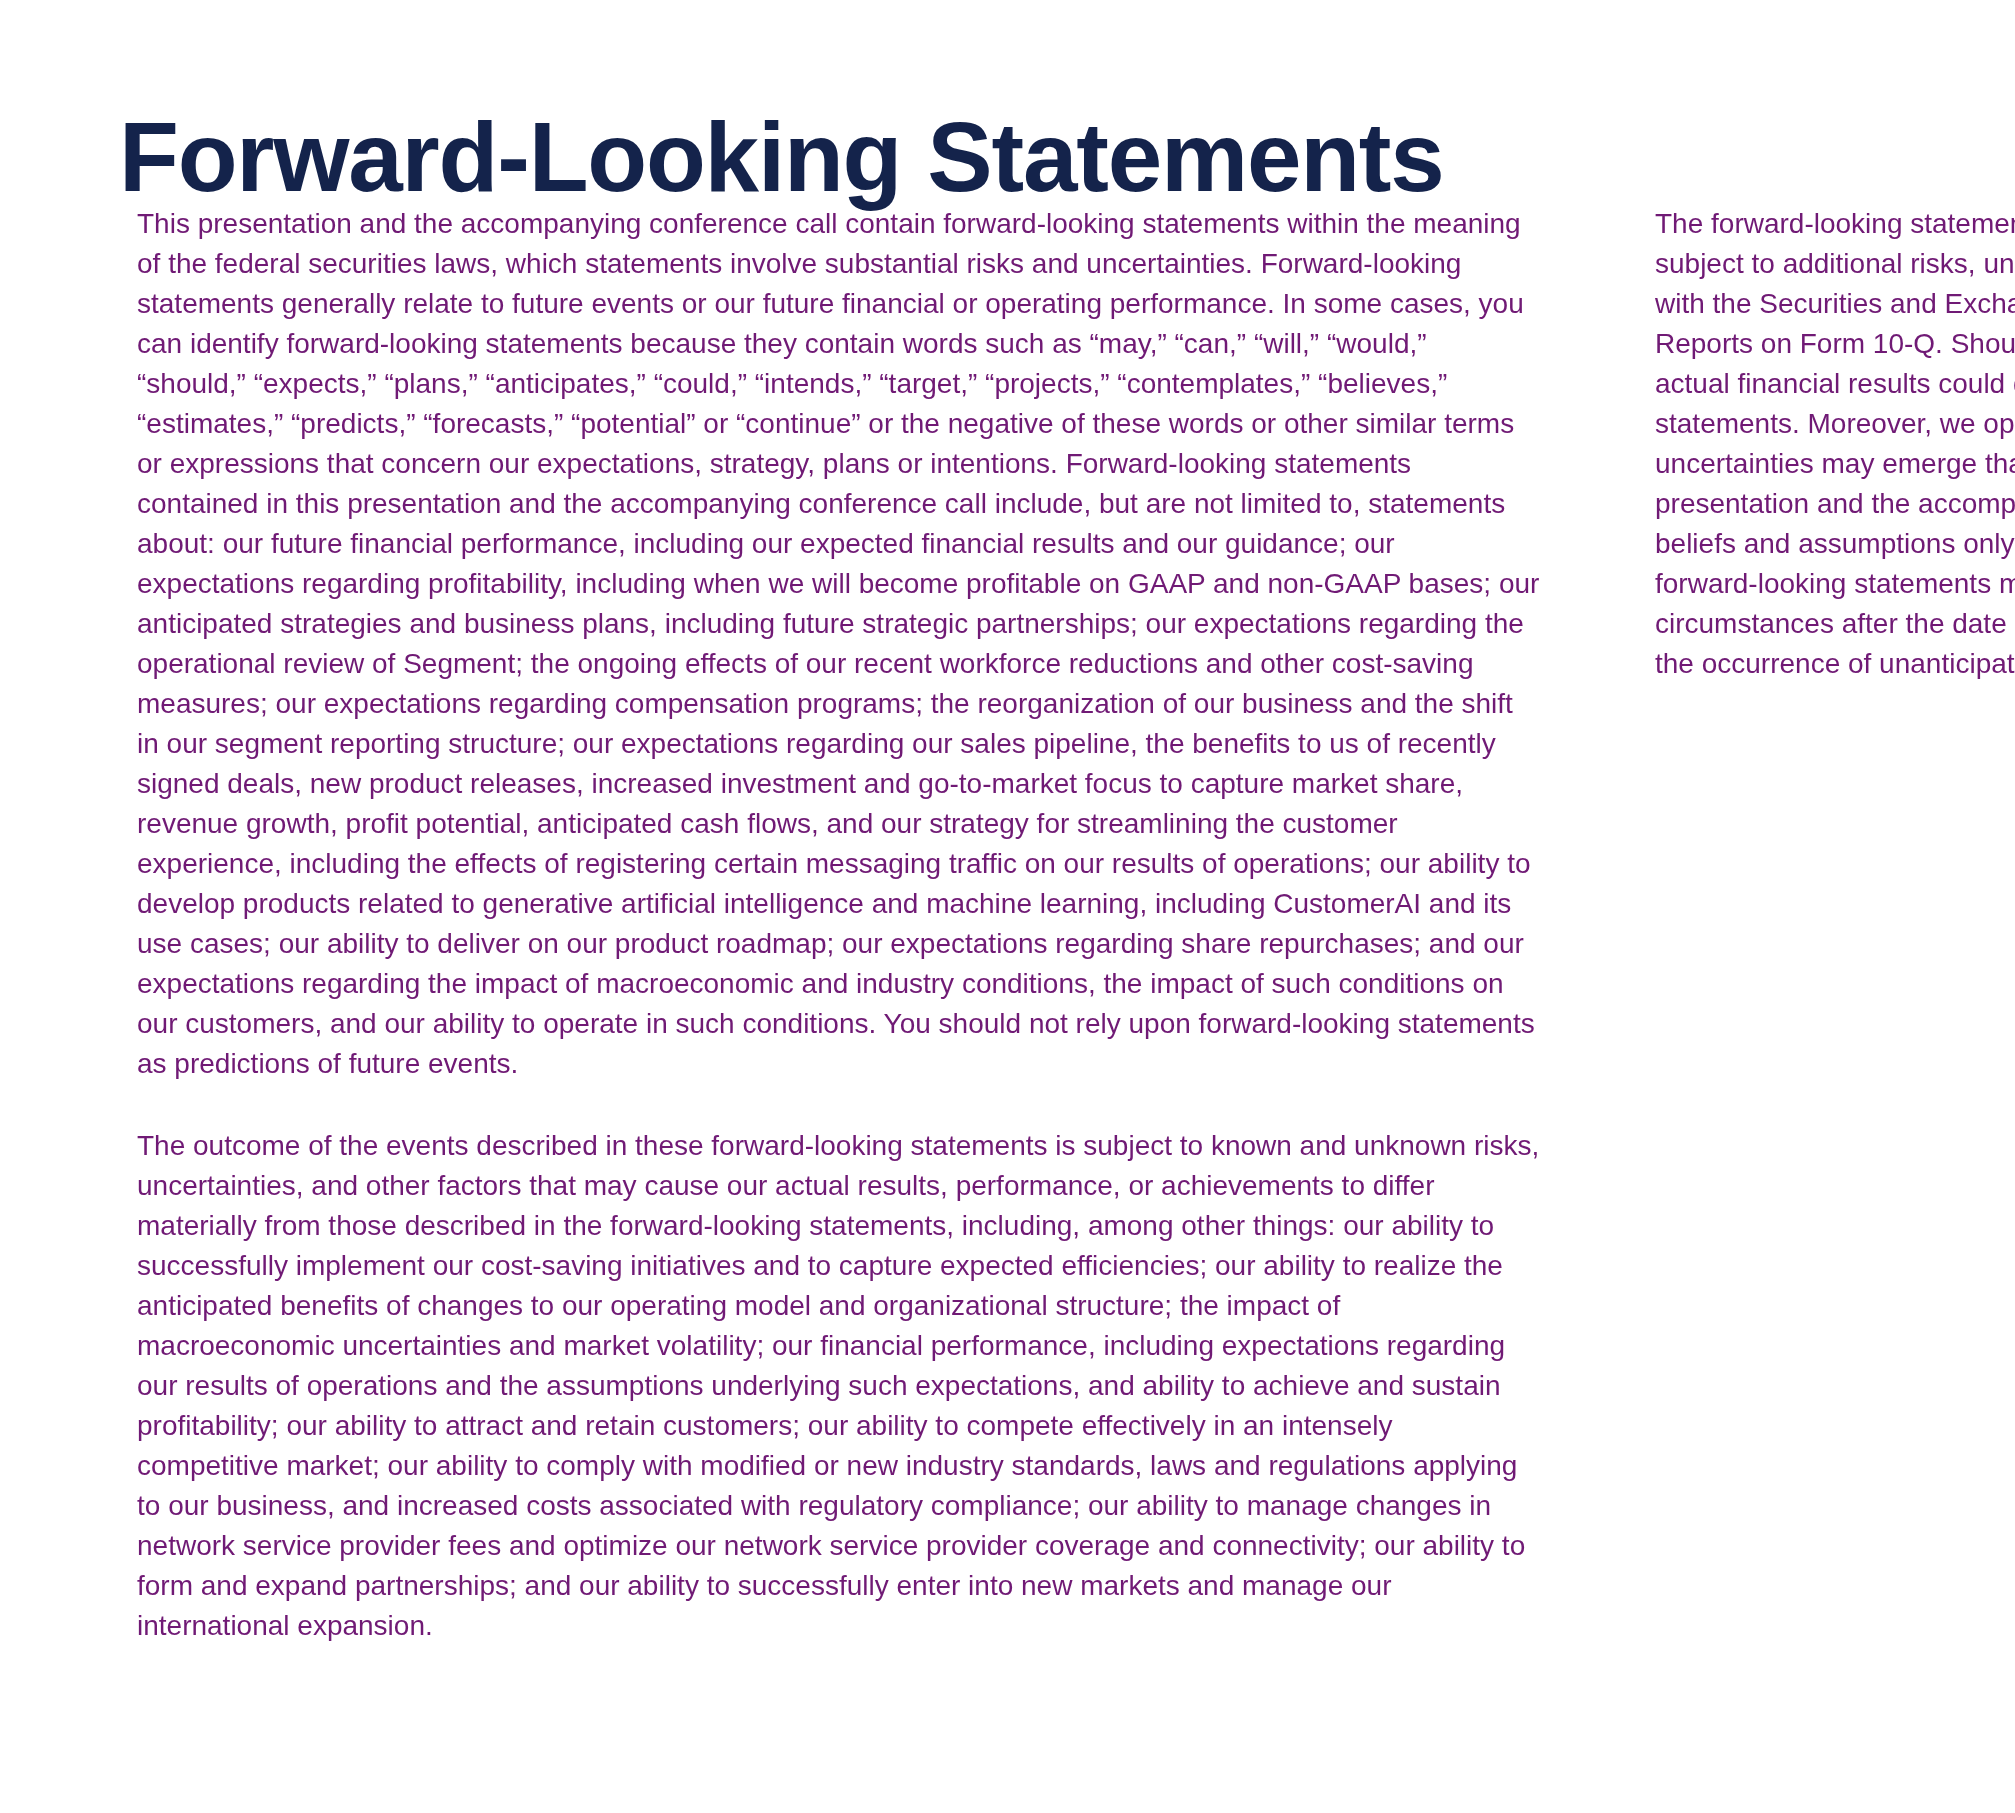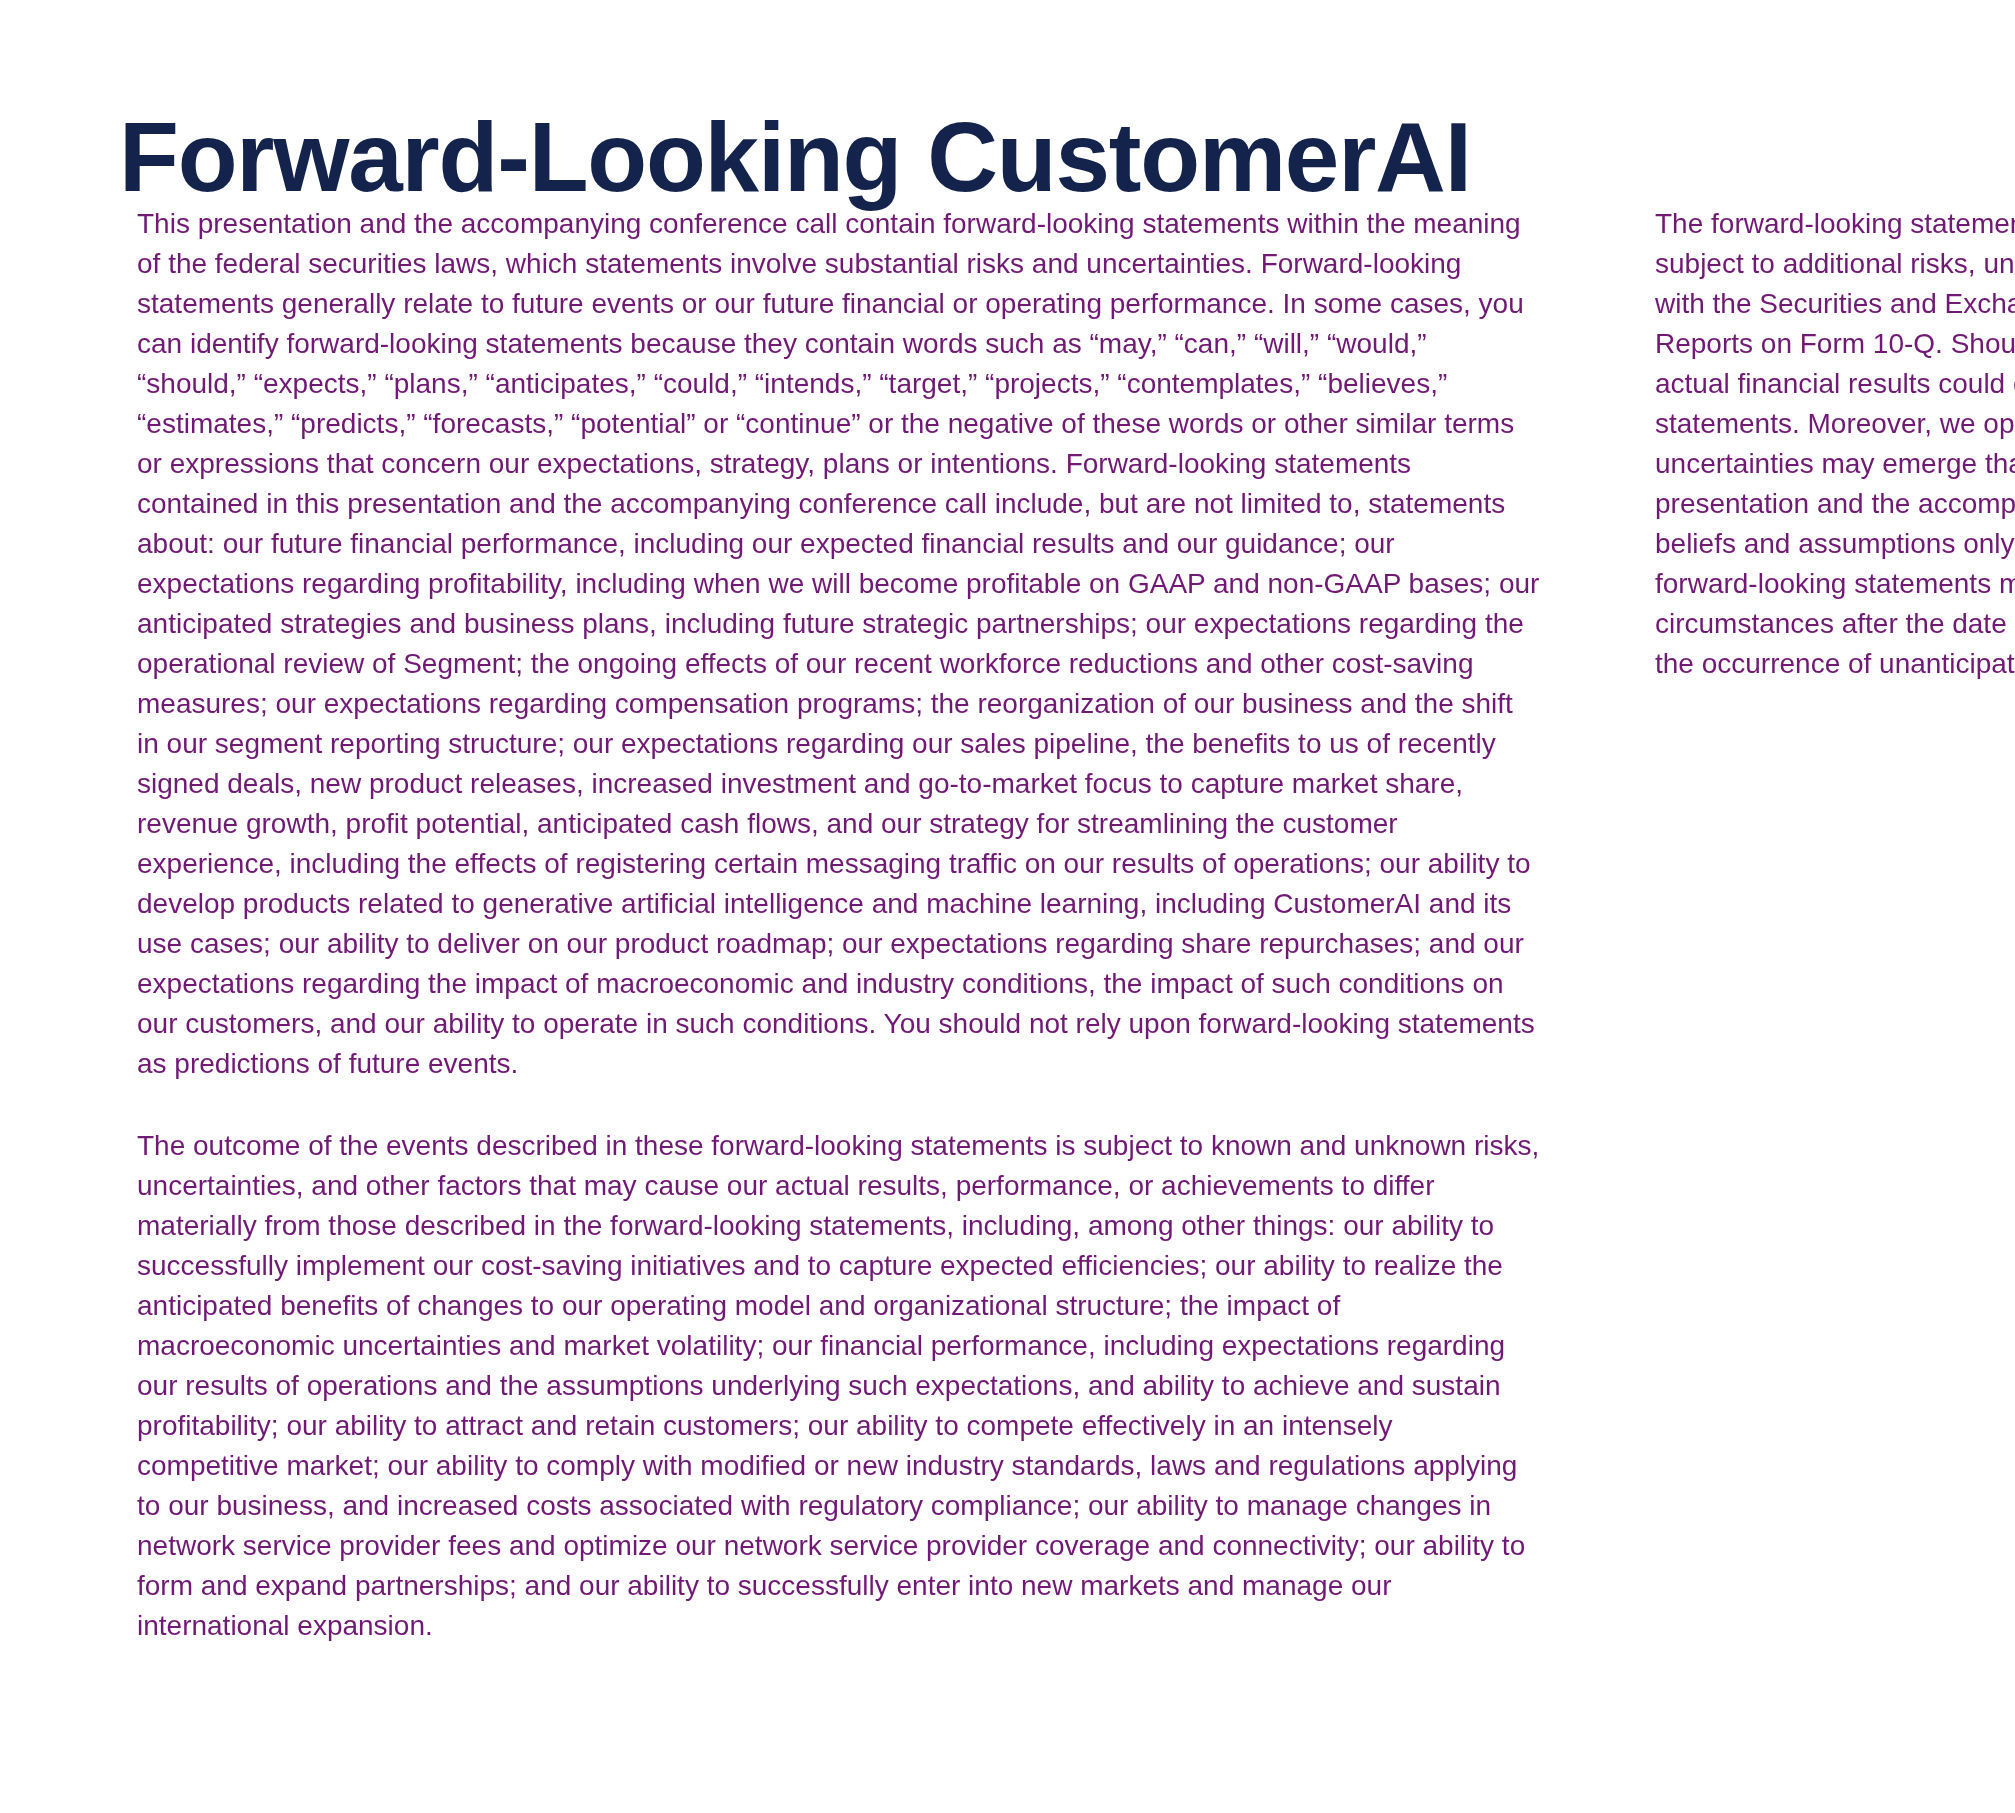--- a/index.html
+++ b/index.html
@@ -41,21 +41,21 @@
     line-height: 40px;
     font-weight: 400;
     color: #701a75;
   }
 </style>
 </head>
 <body>
 
 <div class="slide">
 
-  <h1 class="page-title">Forward-Looking CustomerAI</h1>
+  <h1 class="page-title">Forward-Looking Statements</h1>
 
   <div class="columns">
     <div class="col-left">
       <p class="body-par">This presentation and the accompanying conference call contain forward-looking statements within the meaning of the federal securities laws, which statements involve substantial risks and uncertainties. Forward-looking statements generally relate to future events or our future financial or operating performance. In some cases, you can identify forward-looking statements because they contain words such as “may,” “can,” “will,” “would,” “should,” “expects,” “plans,” “anticipates,” “could,” “intends,” “target,” “projects,” “contemplates,” “believes,” “estimates,” “predicts,” “forecasts,” “potential” or “continue” or the negative of these words or other similar terms or expressions that concern our expectations, strategy, plans or intentions. Forward-looking statements contained in this presentation and the accompanying conference call include, but are not limited to, statements about: our future financial performance, including our expected financial results and our guidance; our expectations regarding profitability, including when we will become profitable on GAAP and non-GAAP bases; our anticipated strategies and business plans, including future strategic partnerships; our expectations regarding the operational review of Segment; the ongoing effects of our recent workforce reductions and other cost-saving measures; our expectations regarding compensation programs; the reorganization of our business and the shift in our segment reporting structure; our expectations regarding our sales pipeline, the benefits to us of recently signed deals, new product releases, increased investment and go-to-market focus to capture market share, revenue growth, profit potential, anticipated cash flows, and our strategy for streamlining the customer experience, including the effects of registering certain messaging traffic on our results of operations; our ability to develop products related to generative artificial intelligence and machine learning, including CustomerAI and its use cases; our ability to deliver on our product roadmap; our expectations regarding share repurchases; and our expectations regarding the impact of macroeconomic and industry conditions, the impact of such conditions on our customers, and our ability to operate in such conditions. You should not rely upon forward-looking statements as predictions of future events.</p>
       <p class="body-par">The outcome of the events described in these forward-looking statements is subject to known and unknown risks, uncertainties, and other factors that may cause our actual results, performance, or achievements to differ materially from those described in the forward-looking statements, including, among other things: our ability to successfully implement our cost-saving initiatives and to capture expected efficiencies; our ability to realize the anticipated benefits of changes to our operating model and organizational structure; the impact of macroeconomic uncertainties and market volatility; our financial performance, including expectations regarding our results of operations and the assumptions underlying such expectations,  and ability to achieve and sustain profitability; our ability to attract and retain customers; our ability to compete effectively in an intensely competitive market; our ability to comply with modified or new industry standards, laws and regulations applying to our business, and increased costs associated with regulatory compliance; our ability to manage changes in network service provider fees and optimize our network service provider coverage and connectivity; our ability to form and expand partnerships; and our ability to successfully enter into new markets and manage our international expansion.</p>
     </div>
     <div class="col-right">
       <p class="body-par">The forward-looking statements contained in this presentation and the accompanying conference call are also subject to additional risks, uncertainties, and factors, including those more fully described in our most recent filings with the Securities and Exchange Commission, including our Annual Report on Form 10-K and subsequent Quarterly Reports on Form 10-Q. Should any of these risks materialize, or should our assumptions prove to be incorrect, actual financial results could differ materially from our projections or those implied by these forward-looking statements. Moreover, we operate in a very competitive and rapidly changing environment, and new risks and uncertainties may emerge that could have an impact on the forward-looking statements contained in this presentation and the accompanying conference call. Forward-looking statements represent our management’s beliefs and assumptions only as of the date such statements are made. We undertake no obligation to update any forward-looking statements made in this presentation or the accompanying conference call to reflect events or circumstances after the date of this presentation or the accompanying conference call or to reflect new information or the occurrence of unanticipated events, except as required by law.</p>
     </div>
   </div>

